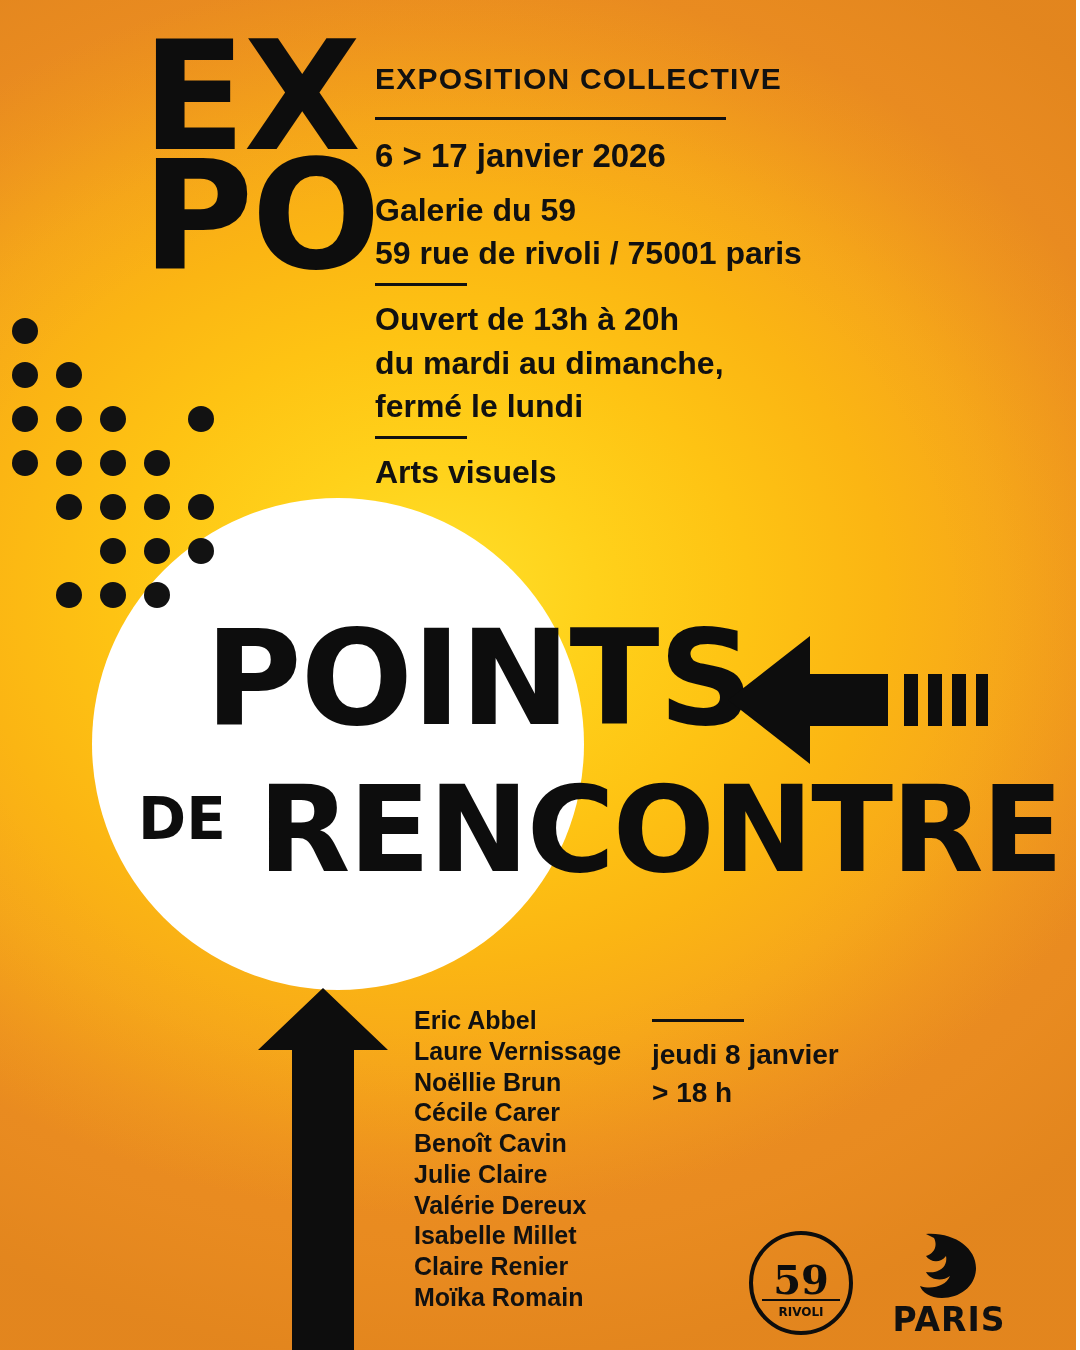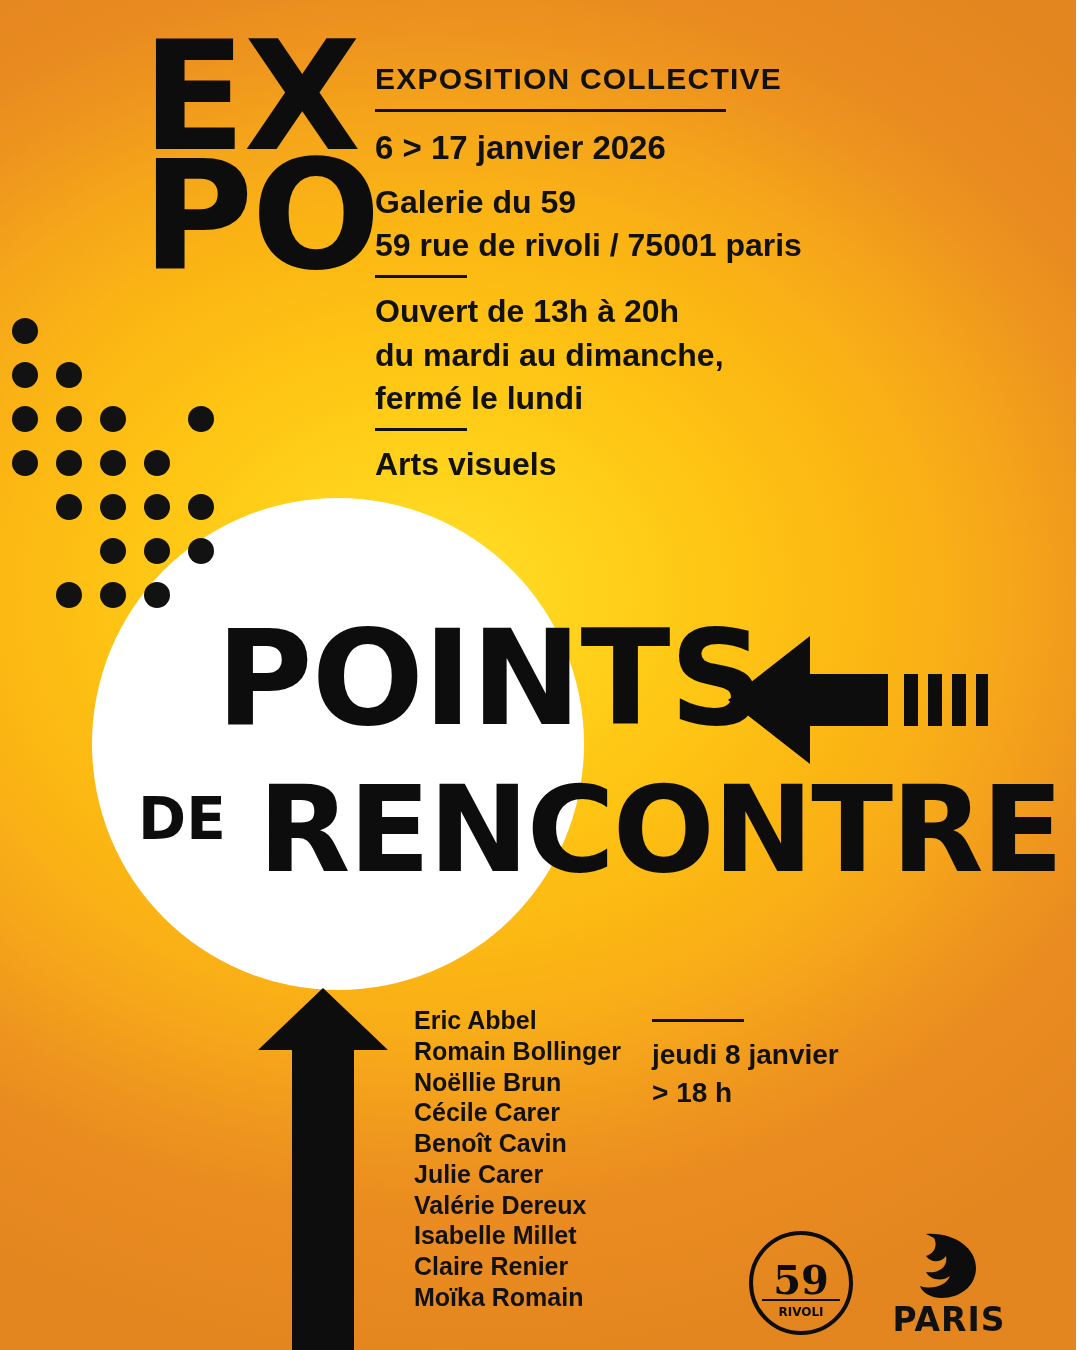--- a/index.html
+++ b/index.html
@@ -54,21 +54,21 @@
     left: 375px;
     top: 62px;
     width: 560px;
     z-index: 5;
   }
   .info .headline {
     font-size: 30px;
     font-weight: bold;
     letter-spacing: 1.2px;
     color: #111;
-    margin-bottom: 13px;
+    margin-bottom: 21px;
   }
   .info .dates {
     font-size: 33px;
     font-weight: bold;
     color: #111;
     margin-bottom: 14px;
     padding-top: 17px;
     border-top: 3px solid #111;
     display: inline-block;
     padding-right: 60px;
@@ -120,21 +120,21 @@
 
   
   .title {
     position: absolute;
     z-index: 6;
     font-family: "DejaVu Sans", sans-serif;
     font-weight: bold;
     color: #0d0d0d;
   }
   .title-points {
-    left: 216px;
+    left: 205px;
     top: 612px;
     font-size: 132px;
     letter-spacing: -1px;
     line-height: 1;
     text-align: center;
   }
   .title-de {
     left: 138px;
     top: 790px;
     font-size: 58px;
@@ -315,25 +315,25 @@
 
   <div class="arrow-up">
     <svg width="130" height="362" viewBox="0 0 130 362">
       <polygon points="65,0 130,62 96,62 96,362 34,362 34,62 0,62" fill="#0d0d0d"></polygon>
     </svg>
   </div>
 
   <div class="artists">
     <ul>
       <li>Eric Abbel</li>
-      <li>Romain Bollinger</li>
+      <li>Laure Vernissage</li>
       <li>Noëllie Brun</li>
       <li>Cécile Carer</li>
       <li>Benoît Cavin</li>
-      <li>Julie Carer</li>
+      <li>Julie Claire</li>
       <li>Valérie Dereux</li>
       <li>Isabelle Millet</li>
       <li>Claire Renier</li>
       <li>Moïka Romain</li>
     </ul>
   </div>
 
   <div class="vernissage">
     <div class="vrule"></div>
     <div class="vline">jeudi 8 janvier</div>

